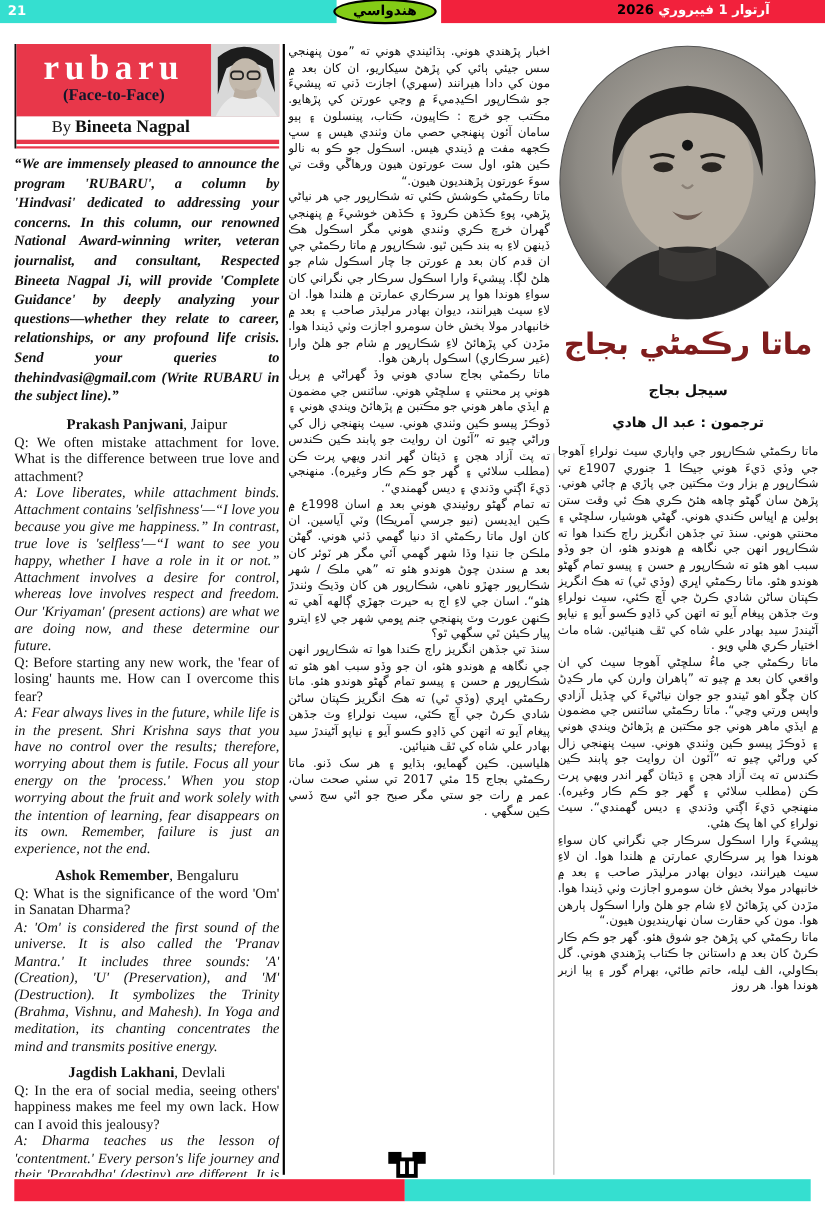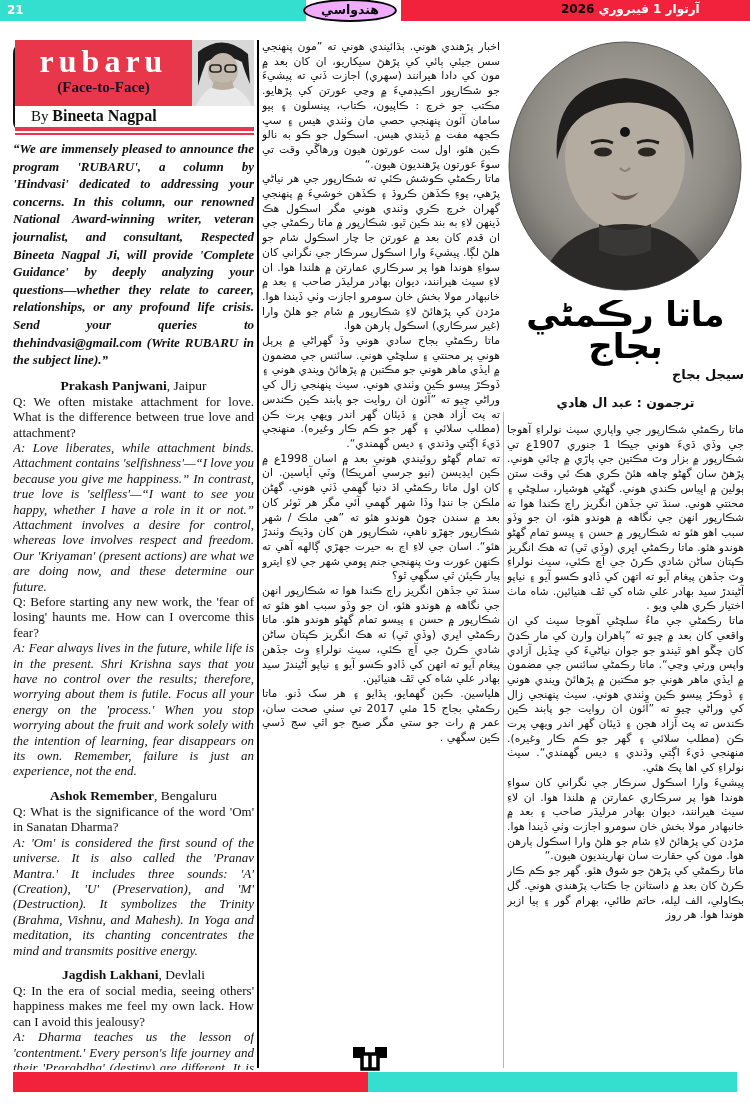--- a/index.html
+++ b/index.html
@@ -5,65 +5,65 @@
   * { margin:0; padding:0; box-sizing:border-box; }
   html,body { background:#ffffff; }
   .page { position:relative; width:750px; height:1109px; background:#fff; overflow:hidden;
           font-family:"Liberation Serif", serif; color:#111; }
 
   
   .header { position:absolute; left:0; top:12; width:750px; height:21px; }
   .band-teal { position:absolute; left:0; top:0; width:306px; height:21px; background:#35dfd0; }
   .page-num { position:absolute; left:7px; top:3px; color:#fff; font-family:"DejaVu Sans",sans-serif;
               font-weight:bold; font-size:12px;text-align:center; }
-  .logo-oval { position:absolute; left:303px; top:-1px; width:94px; height:23px; background:#f0abfc;
+  .logo-oval { position:absolute; left:303px; top:-1px; width:94px; height:23px; background:#84cc16;
                border:2px solid #000; border-radius:50%; text-align:center; line-height:18px;
                font-family:"DejaVu Sans",sans-serif; font-weight:bold; font-size:12.5px; color:#000; }
   .band-red { position:absolute; left:401px; top:0; width:349px; height:21px; background:#f2213c; }
   .date-line { position:absolute; left:160px; top:2px; direction:rtl; white-space:nowrap;
                font-family:"DejaVu Sans",sans-serif; font-weight:bold; font-size:12px; color:#fff; }
   .date-line .year { color:#000; padding-right:4px; }
 
   
   .col-left  { position:absolute; left:13px;  top:40px; width:241px; height:1030px; overflow:hidden; }
   .vline1 { position:absolute; left:257px; top:40px; width:2px;  height:1028px; background:#000; }
   .vline2 { position:absolute; left:503px; top:412px; width:1px; height:656px; background:#b5b5b5; }
   .col-mid   { position:absolute; left:262px; top:40px; width:238px; height:1028px; overflow:hidden;
                direction:rtl; text-align:justify; font-family:"DejaVu Sans",sans-serif;
                font-size:10.8px; line-height:14.7px; }
   .col-mid p { margin:0; }
   .col-right { position:absolute; left:507px; top:40px; width:237px; height:1028px; overflow:hidden; }
 
   
-  .mast-wrap { border-left:2px solid #111;border-radius:14px; }
+  .mast-wrap { border-left:2px solid #111; }
   .mast-box { display:flex; height:66px; background:#e8374a; }
   .mast-left { flex:1; text-align:center; padding-top:4px; }
   .mast-logo { color:#fff; font-weight:bold; font-size:32px; letter-spacing:5px; line-height:34px;
                font-family:"Liberation Serif",serif; }
   .mast-sub  { color:#0f172a; font-weight:bold; font-size:15px; line-height:18px; }
   .mast-photo { width:62px; height:66px; background:#dcdcdc; }
-  .byline { height:21px; padding-left:16px; font-size:15px; line-height:20px; background:#fff; }
+  .byline { height:21px; padding-left:32px; font-size:15px; line-height:20px; background:#fff; }
   .byline b { font-size:16px; }
   .rule-a { height:4px; background:#e8374a; }
   .rule-gap { height:2px; background:#fff; }
   .rule-b { height:2px; background:#e8374a; }
 
   
   .intro { margin-top:5px; font-weight:bold; font-style:italic; font-size:13px;
            line-height:17.6px; text-align:justify; }
   .qa-head { text-align:center; font-size:13.5px; font-weight:normal; margin-top:9px; }
   .qa-head b { font-weight:bold;text-align:center; }
   .qa-q { font-size:13px; line-height:15.4px; text-align:justify; }
   .qa-a { font-size:13px; line-height:15.4px; text-align:justify; font-style:italic; }
 
   
   .portrait { display:block; }
   .headline { margin-top:6px; text-align:center; font-family:"DejaVu Sans",sans-serif;
-              font-weight:bold; font-size:34px; line-height:32px; color:#000000; direction:rtl; }
-  .author   { margin-top:5px; font-family:"DejaVu Sans",sans-serif;
+              font-weight:bold; font-size:27px; line-height:32px; color:#7f1d1d; direction:rtl; }
+  .author   { margin-top:18px; text-align:center; font-family:"DejaVu Sans",sans-serif;
               font-weight:bold; font-size:13px; direction:rtl; }
   .translator { margin-top:13px; text-align:center; font-family:"DejaVu Sans",sans-serif;
               font-weight:bold; font-size:12.5px; direction:rtl; }
   .right-body { margin-top:13px; direction:rtl; text-align:justify;
                 font-family:"DejaVu Sans",sans-serif; font-size:10.8px; line-height:14.7px; }
   .right-body p { margin:0; }
 
   
   .endmark { position:absolute; left:352px; top:1047px; width:36px; height:24px; }
   .bottom-bar { position:absolute; left:13px; top:1072px; width:724px; height:20px; display:flex; }

